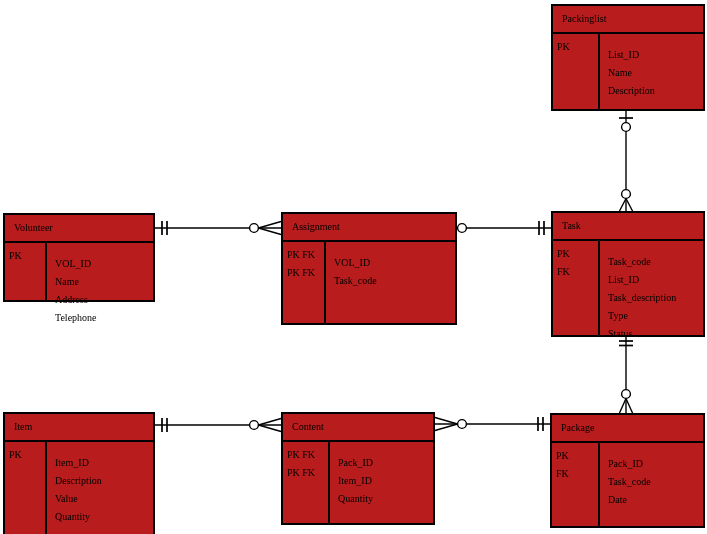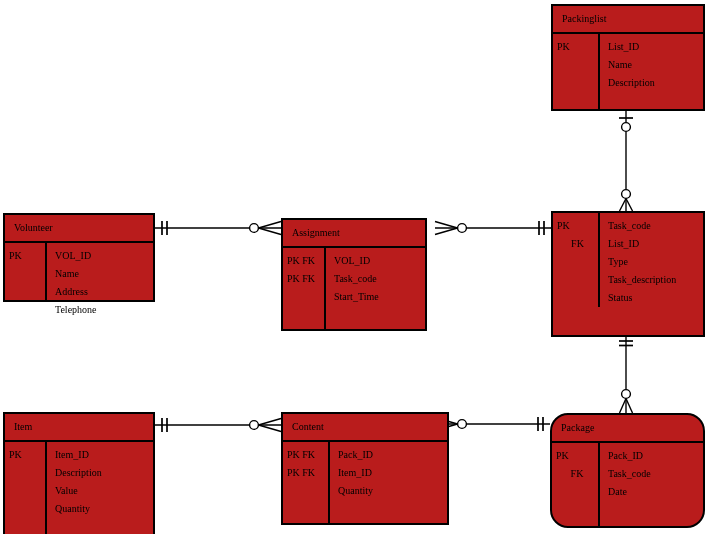--- a/index.html
+++ b/index.html
@@ -25,40 +25,40 @@
     border-bottom:2px solid #000000;
     white-space:nowrap;
   }
   .e-body{display:flex;height:calc(100% - 28px);}
   .e-keys{
     border-right:2px solid #000000;
     box-sizing:border-box;
     padding-top:4px;
     flex:0 0 auto;
   }
-  .e-attrs{flex:1 1 auto;padding-top:4px;}
+  .e-attrs{flex:1 1 auto;padding-top:4px;margin-top:8px;}
   .e-key,.e-attr{line-height:18px;white-space:nowrap;}
   .e-key{padding-left:4px;padding-right:2px;}
-  .e-key.right{text-align:center;padding-right:0;}
+  .e-key.right{text-align:left;padding-right:0;}
   .e-attr{padding-left:8px;}
 
   
   .e-packinglist{left:551px;top:4px;width:154px;height:107px;}
   .e-packinglist .e-keys{width:47px;}
   .e-volunteer{left:3px;top:213px;width:152px;height:89px;}
   .e-volunteer .e-keys{width:42px;}
-  .e-assignment{left:281px;top:218px;width:146px;height:113px;}
+  .e-assignment{left:281px;top:212px;width:176px;height:113px;}
   .e-assignment .e-keys{width:43px;}
   .e-task{left:551px;top:211px;width:154px;height:126px;}
   .e-task .e-keys{width:47px;}
   .e-item{left:3px;top:412px;width:152px;height:144px;}
   .e-item .e-keys{width:42px;}
-  .e-content{left:281px;top:412px;width:168px;height:113px;}
+  .e-content{left:281px;top:412px;width:154px;height:113px;}
   .e-content .e-keys{width:47px;}
-  .e-package{left:550px;top:413px;width:155px;height:115px;border-radius:18px;}
+  .e-package{left:550px;top:413px;width:155px;height:115px;}
   .e-package .e-keys{width:48px;}
 
   .rel{stroke:#000000;stroke-width:1.4;fill:none;}
   .rel-circle{fill:#ffffff;stroke:#000000;stroke-width:1.4;}
   .rel-bar{stroke:#000000;stroke-width:1.7;}
 </style>
 </head>
 <body>
 
 <div id="canvas">
@@ -152,36 +152,36 @@
   <div class="entity e-assignment">
     <div class="e-title">Assignment</div>
     <div class="e-body">
       <div class="e-keys">
         <div class="e-key">PK FK</div>
         <div class="e-key">PK FK</div>
       </div>
       <div class="e-attrs">
         <div class="e-attr">VOL_ID</div>
         <div class="e-attr">Task_code</div>
-        <div class="e-attr">Start_Time</div>
       </div>
     </div>
   </div>
 
   <div class="entity e-task">
+    <div class="e-title">Task</div>
     <div class="e-body">
       <div class="e-keys">
         <div class="e-key">PK</div>
         <div class="e-key right">FK</div>
       </div>
       <div class="e-attrs">
         <div class="e-attr">Task_code</div>
         <div class="e-attr">List_ID</div>
+        <div class="e-attr">Task_description</div>
         <div class="e-attr">Type</div>
-        <div class="e-attr">Task_description</div>
         <div class="e-attr">Status</div>
       </div>
     </div>
   </div>
 
   <div class="entity e-item">
     <div class="e-title">Item</div>
     <div class="e-body">
       <div class="e-keys">
         <div class="e-key">PK</div>

